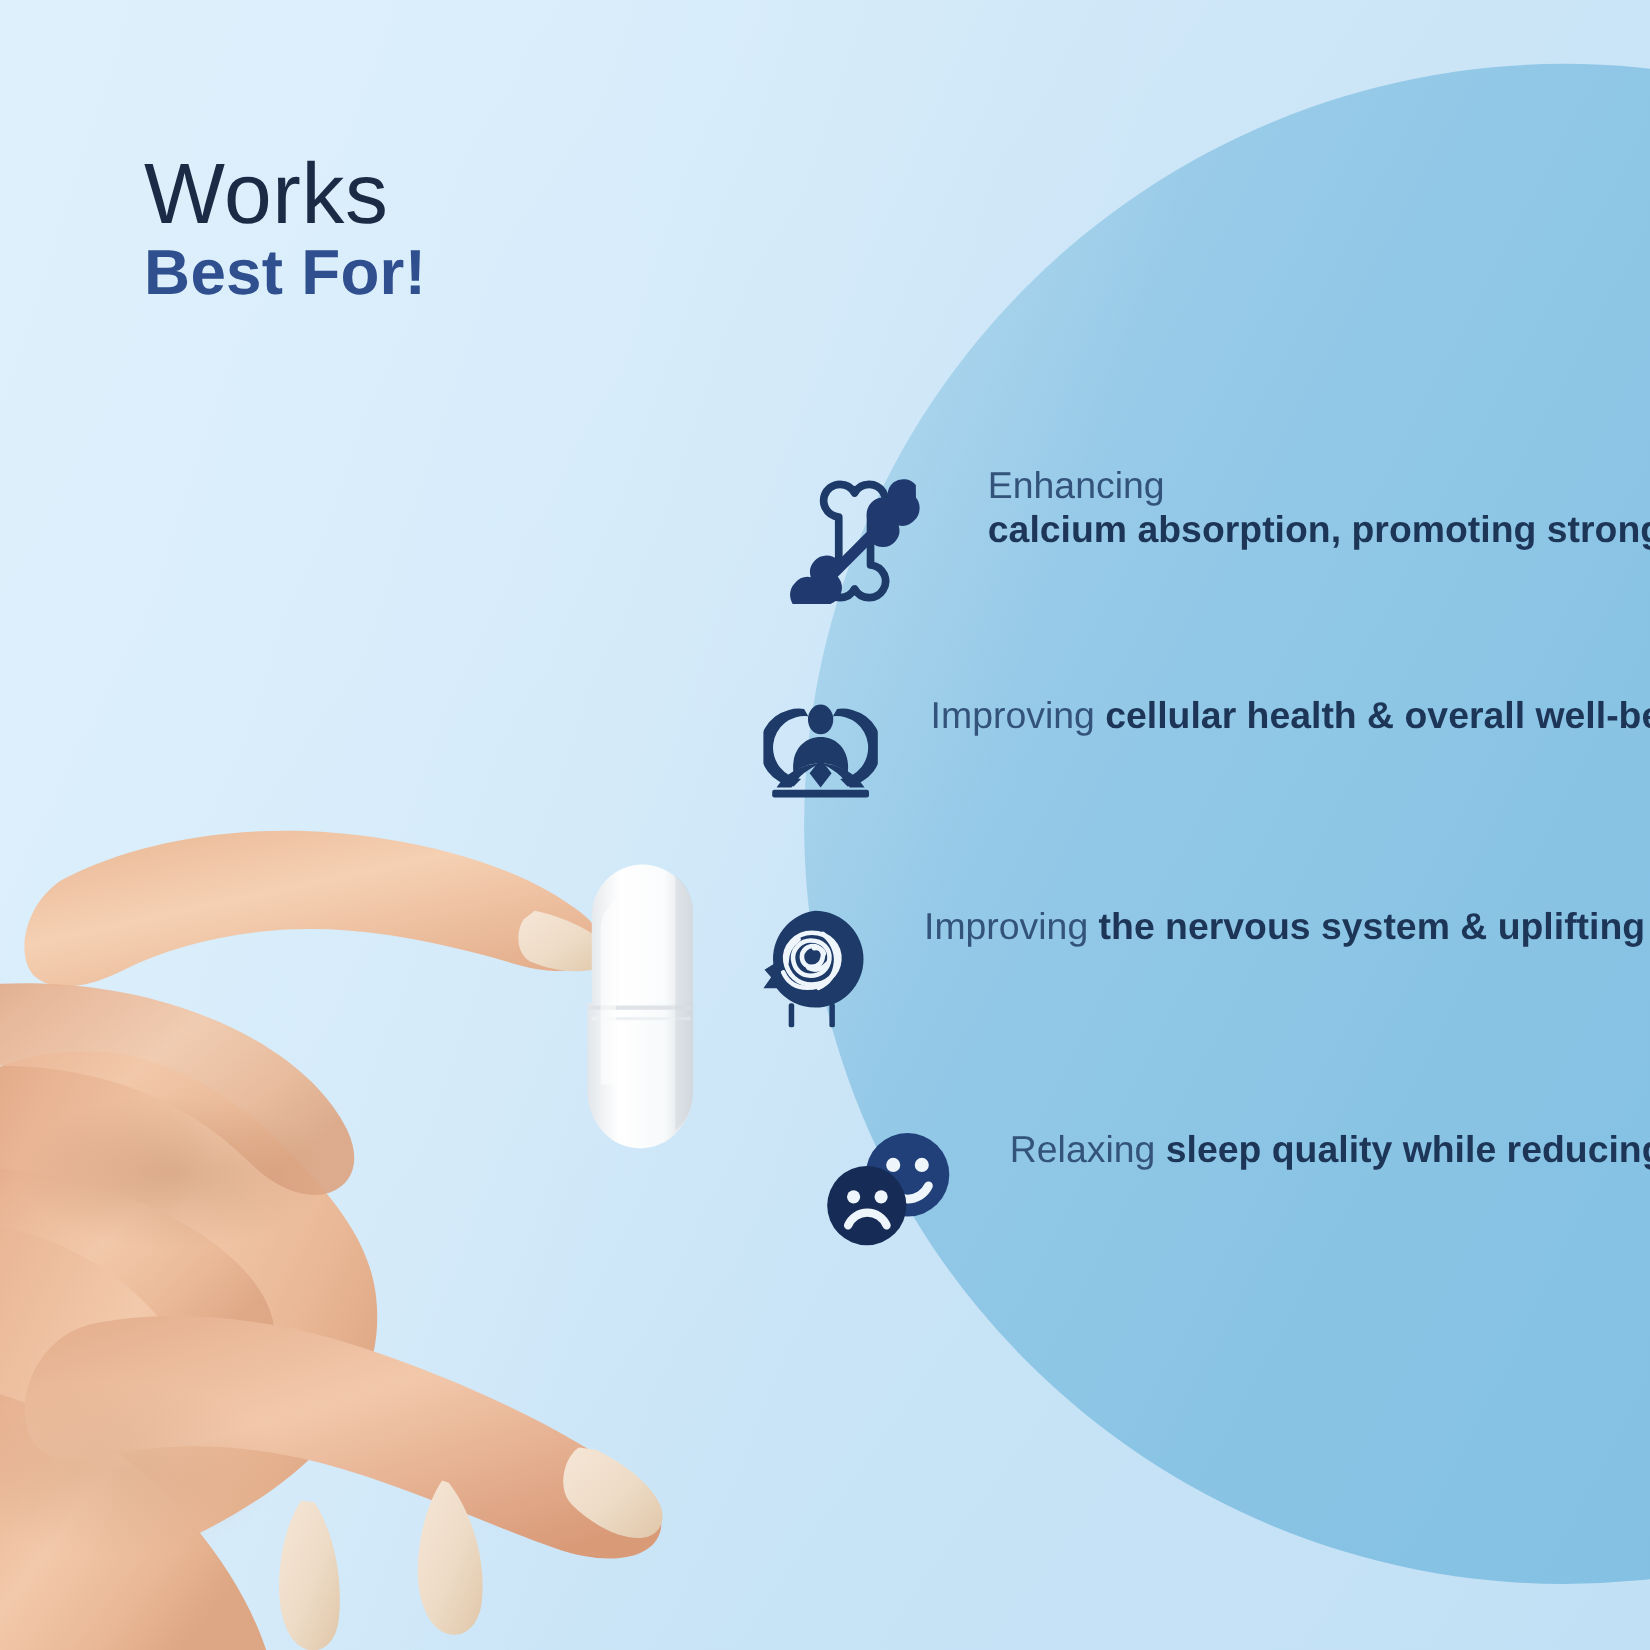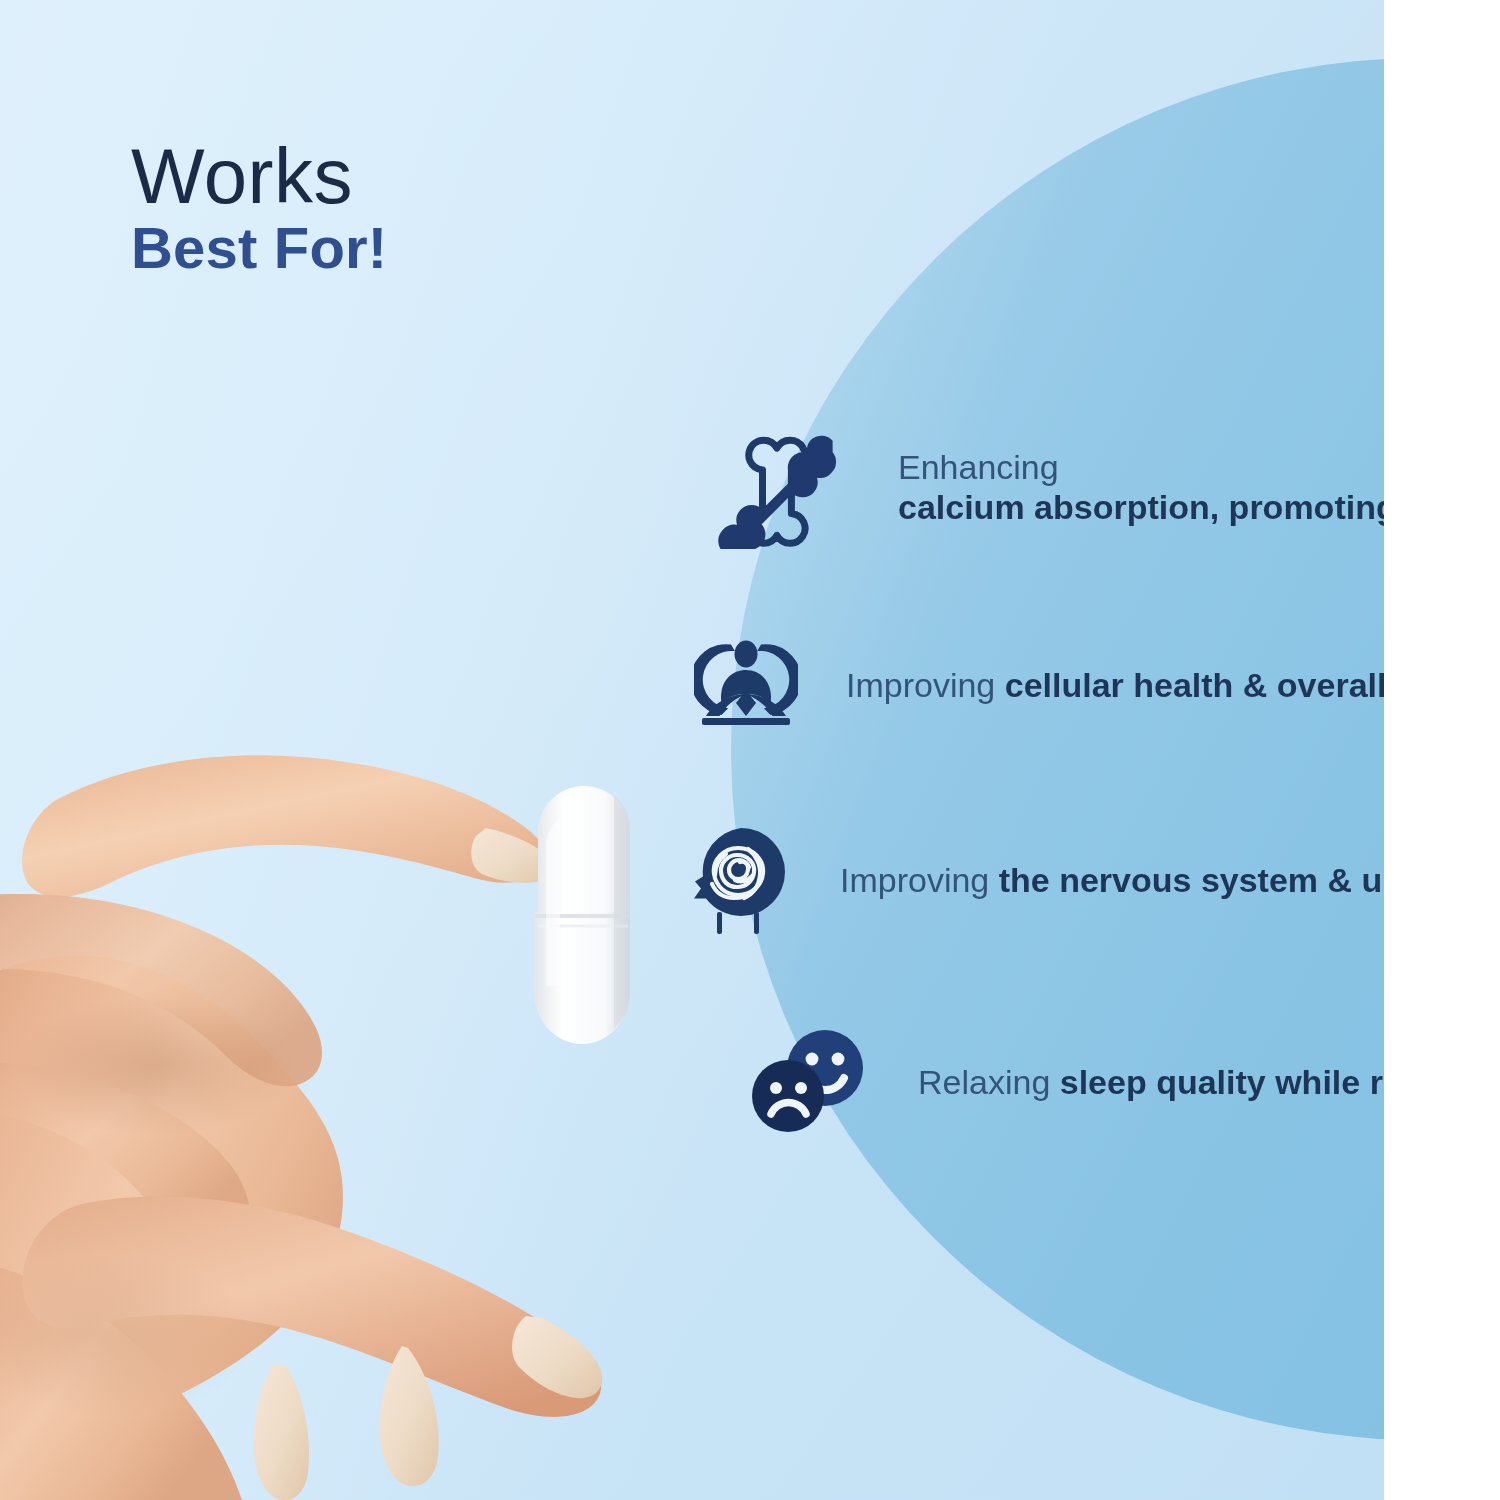--- a/index.html
+++ b/index.html
@@ -3,21 +3,21 @@
 <meta charset="utf-8">
 <title>Works Best For</title>
 <style>
   html, body {
     margin: 0;
     padding: 0;
     background: #ffffff;
   }
   .canvas {
     position: relative;
-    width: 1384px;
+    width: 1500px;
     height: 1500px;
     overflow: hidden;
     font-family: "Liberation Sans", "DejaVu Sans", sans-serif;
     background: linear-gradient(125deg, #d6ecfa 0%, #cfe7f8 38%, #c7e3f6 70%, #c2e0f5 100%);
   }
 
   
   .bg-circle {
     position: absolute;
     left: 731px;
@@ -65,21 +65,21 @@
     font-weight: 700;
     letter-spacing: 0.2px;
     color: #2f4f8f;
     margin-top: 6px;
   }
 
   
   .benefit {
     position: absolute;
     display: flex;
-    align-items: center;
+    align-items: flex-start;
   }
   .benefit .icon-wrap {
     flex: 0 0 auto;
     display: block;
   }
   .benefit .copy {
     flex: 0 0 auto;
     line-height: 1.17;
     color: #1d3557;
   }

